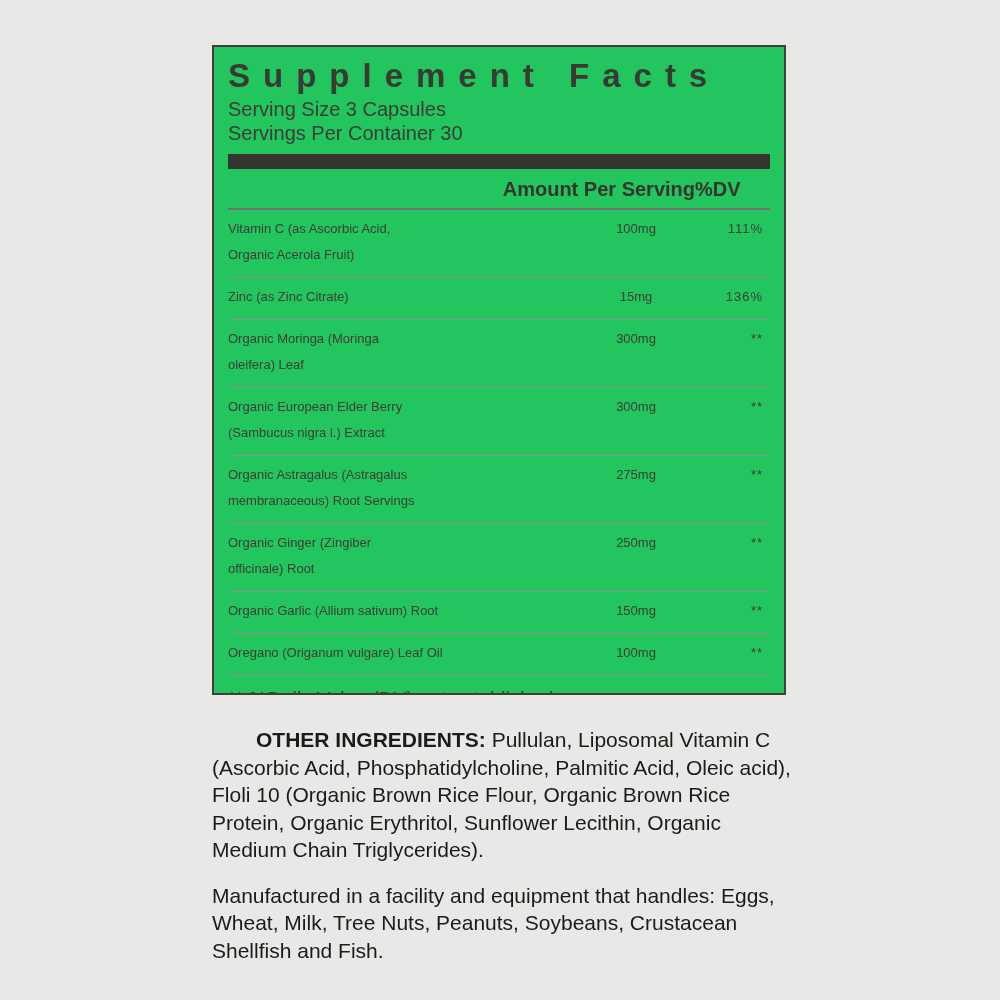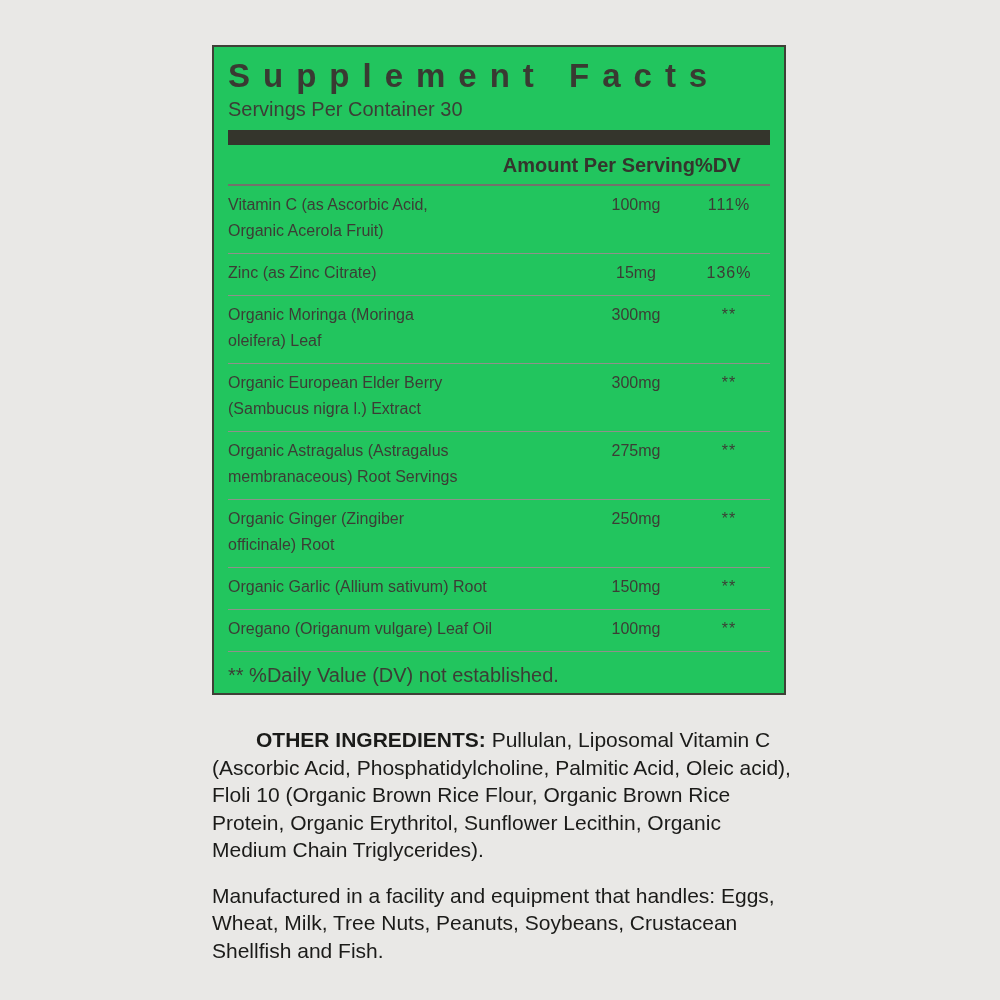--- a/index.html
+++ b/index.html
@@ -54,26 +54,26 @@
   .head-amount { text-align: center; }
   .head-dv { width: 75px; text-align: left; padding-right: 7px; }
 
   .rows {}
   .row {
     display: grid;
     grid-template-columns: 1fr 118px 75px;
     align-items: start;
     padding: 6px 0 9px 0;
     border-bottom: 1px solid #90908a;
-    font-size: 16px;
+    font-size: 13px;
     line-height: 26px;
   }
   .row .name { white-space: pre-line; padding-right: 6px; }
   .row .amt { text-align: center; }
-  .row .dv { text-align: center; padding-right: 7px; letter-spacing: 1px; }
+  .row .dv { text-align: right; padding-right: 7px; letter-spacing: 1px; }
 
   .footnote {
     padding: 11px 0;
     font-size: 20px;
     line-height: 25px;
   }
 
   
   .bottom-text {
     position: absolute;
@@ -86,20 +86,21 @@
   .other-ingredients b { font-weight: bold; margin-left: 44px; }
   .allergen { margin-top: 18px; }
 </style>
 </head>
 <body>
 
 <div class="page">
 
   <section class="facts-panel">
     <h1 class="panel-title">Supplement Facts</h1>
+    <div class="serving-line">Serving Size 3 Capsules</div>
     <div class="serving-line">Servings Per Container 30</div>
 
     <div class="thick-bar"></div>
 
     <div class="head-row">
       <span class="head-amount">Amount Per Serving</span>
       <span class="head-dv">%DV</span>
     </div>
 
     <div class="rows" id="rows">

